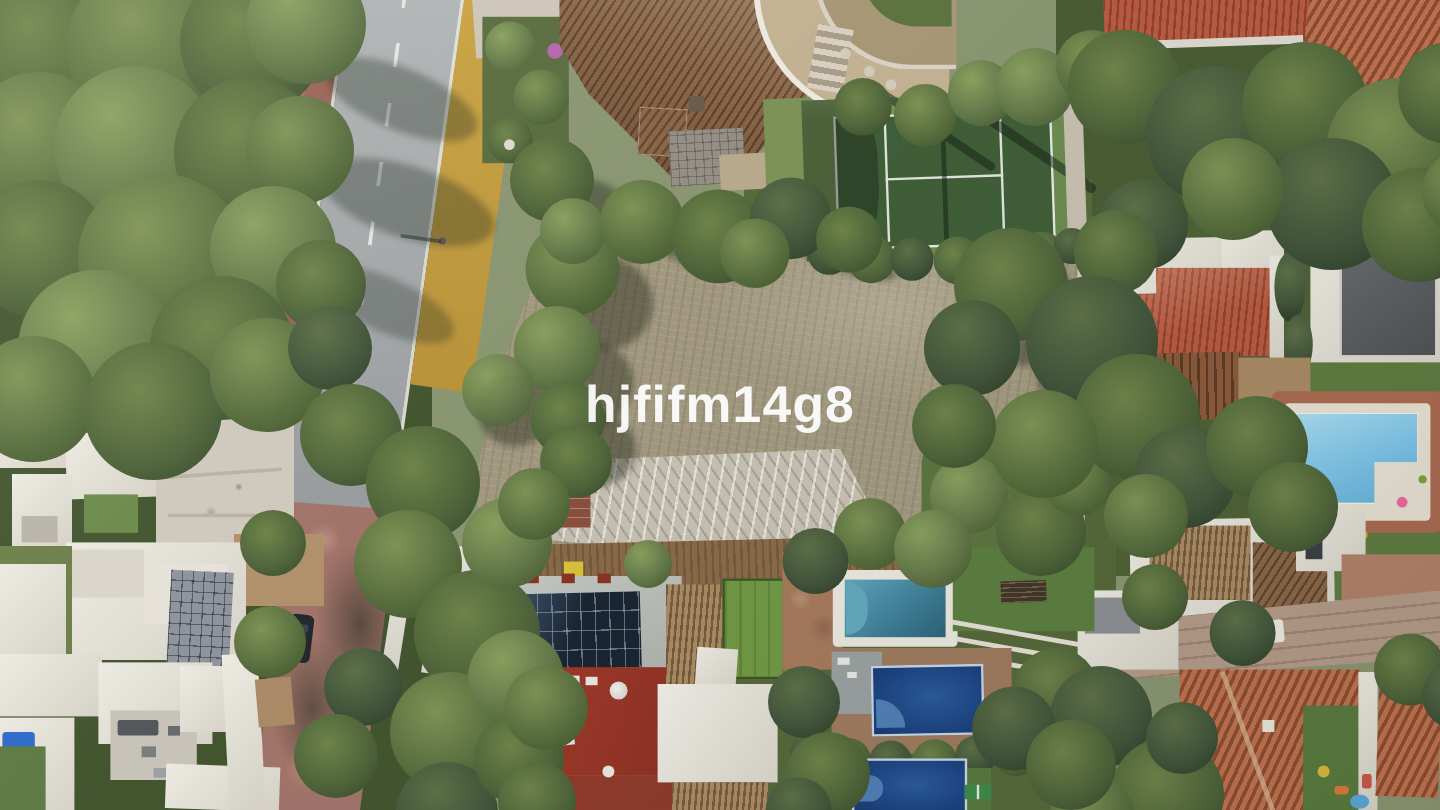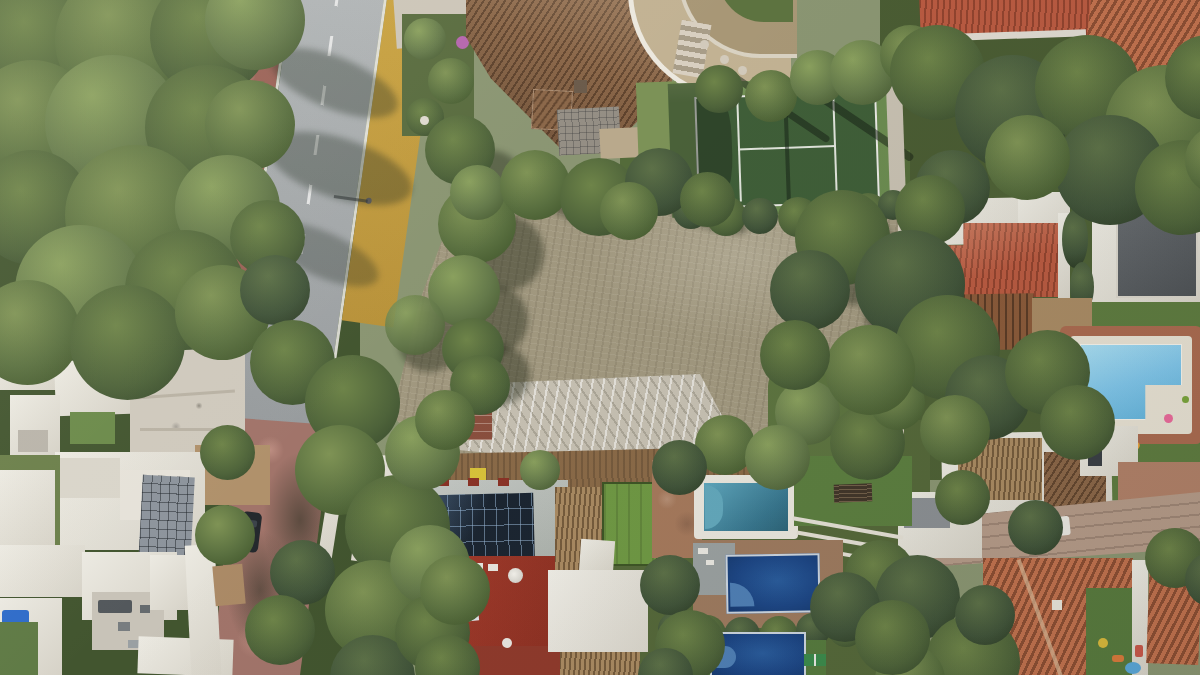--- a/index.html
+++ b/index.html
@@ -389,13 +389,14 @@
   <div class="tr g2" style="left:925px;top:615px;width:95px;height:95px;"></div>
   <div class="tr g1" style="left:875px;top:645px;width:70px;height:70px;"></div>
   <div class="tr g4" style="left:955px;top:585px;width:60px;height:60px;"></div>
   <div class="tr g4" style="left:810px;top:572px;width:70px;height:70px;"></div>
   <div class="tr g2" style="left:855px;top:600px;width:75px;height:75px;"></div>
   <div class="tr g2" style="left:1145px;top:528px;width:60px;height:60px;"></div>
   <div class="tr g4" style="left:1185px;top:552px;width:55px;height:55px;"></div>
 
   <div class="sun"></div>
 
+  <div class="watermark">hjfifm14g8</div>
 </div>
 
 </body></html>

